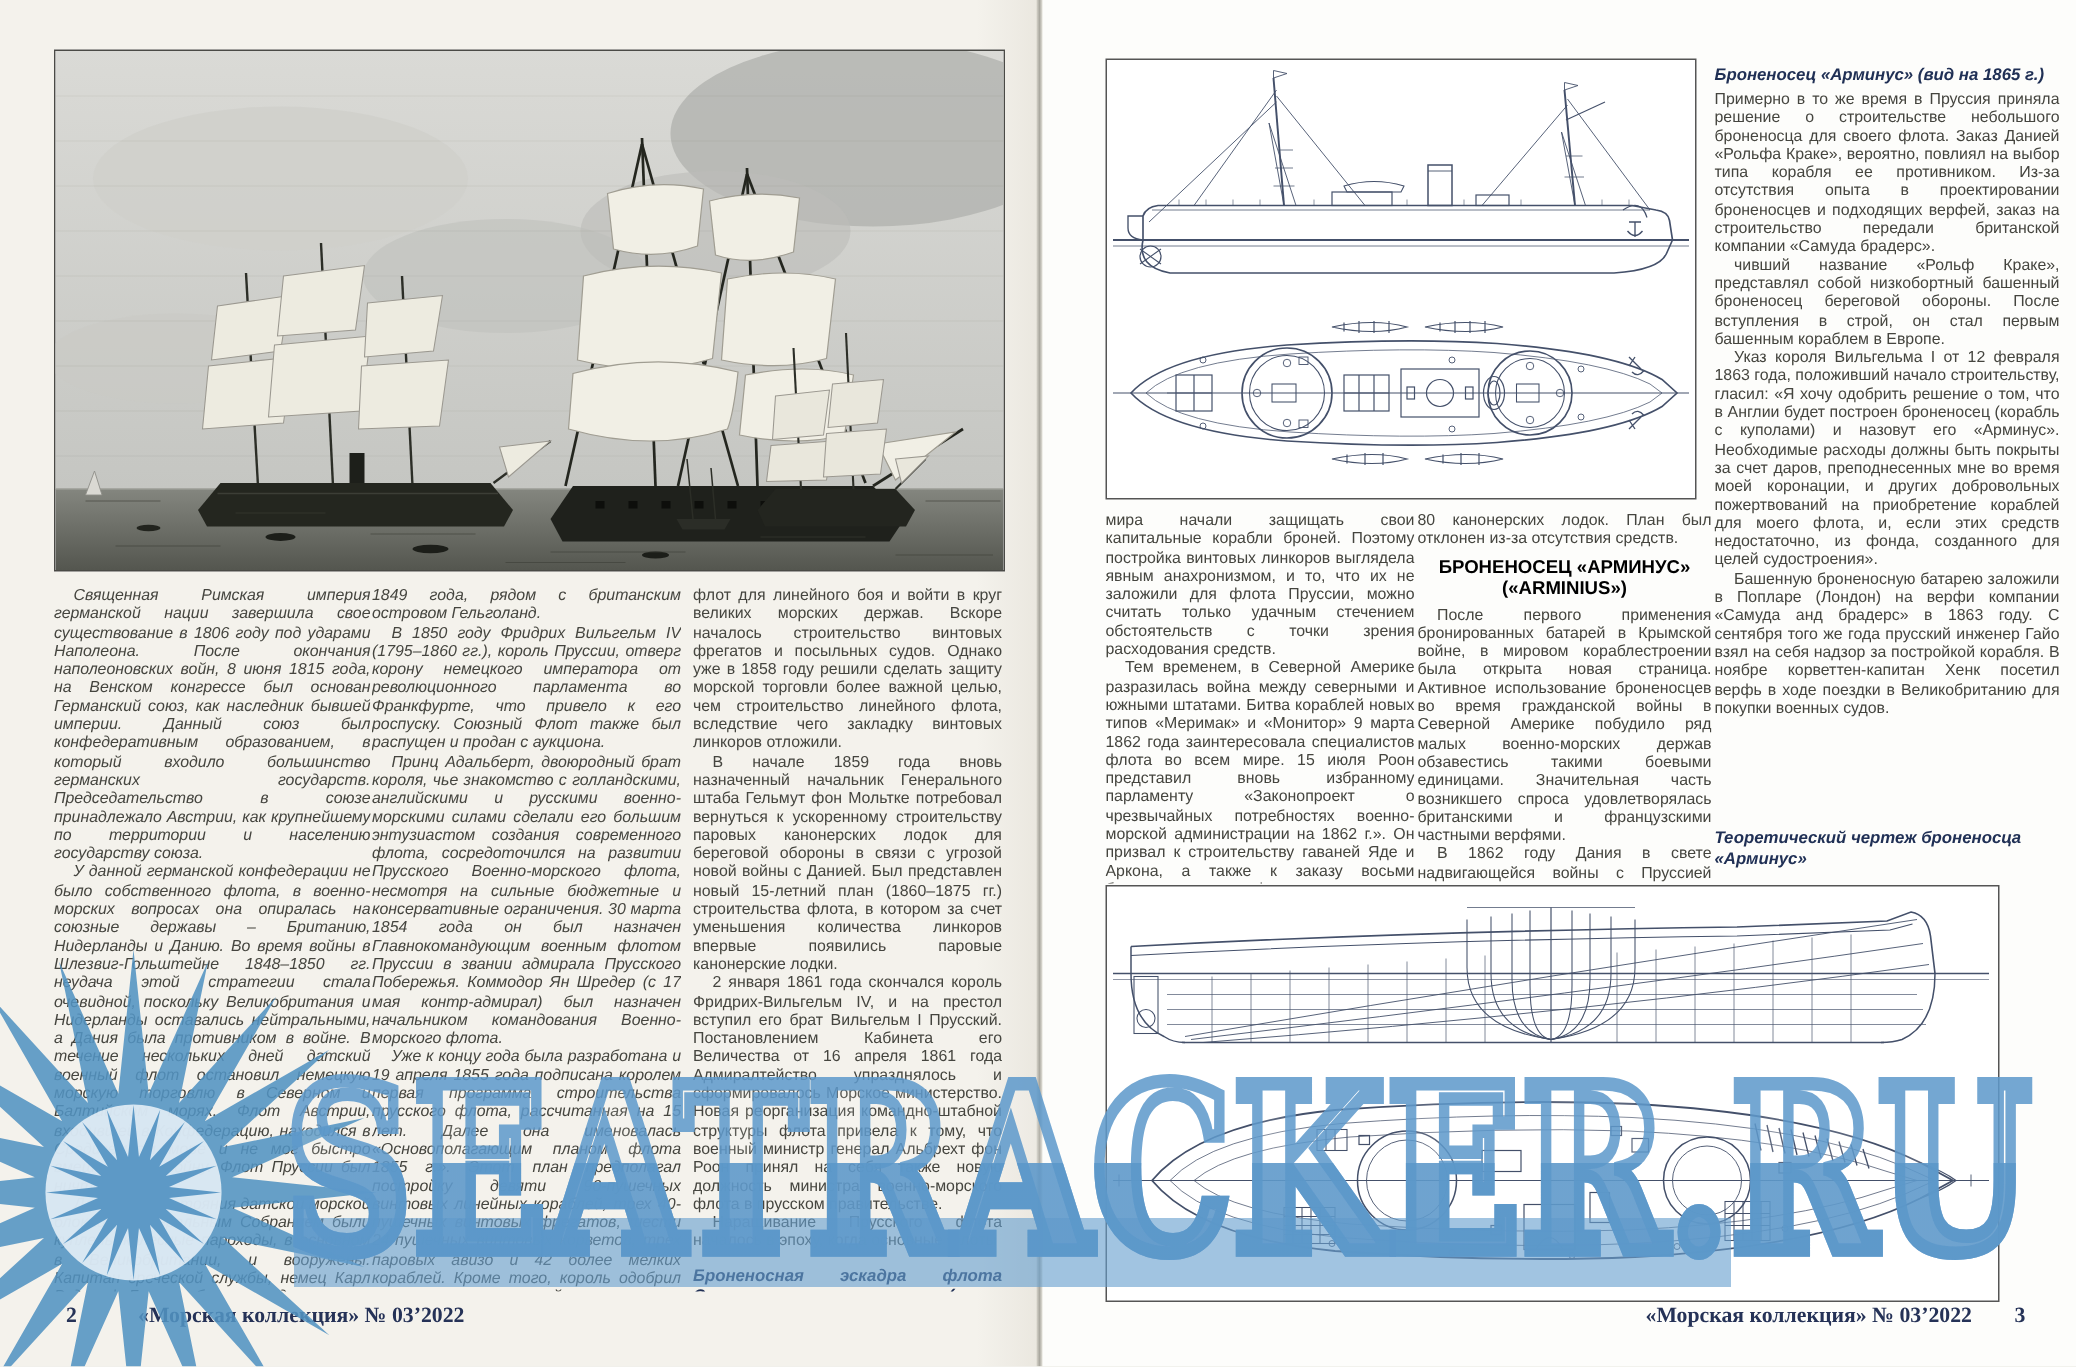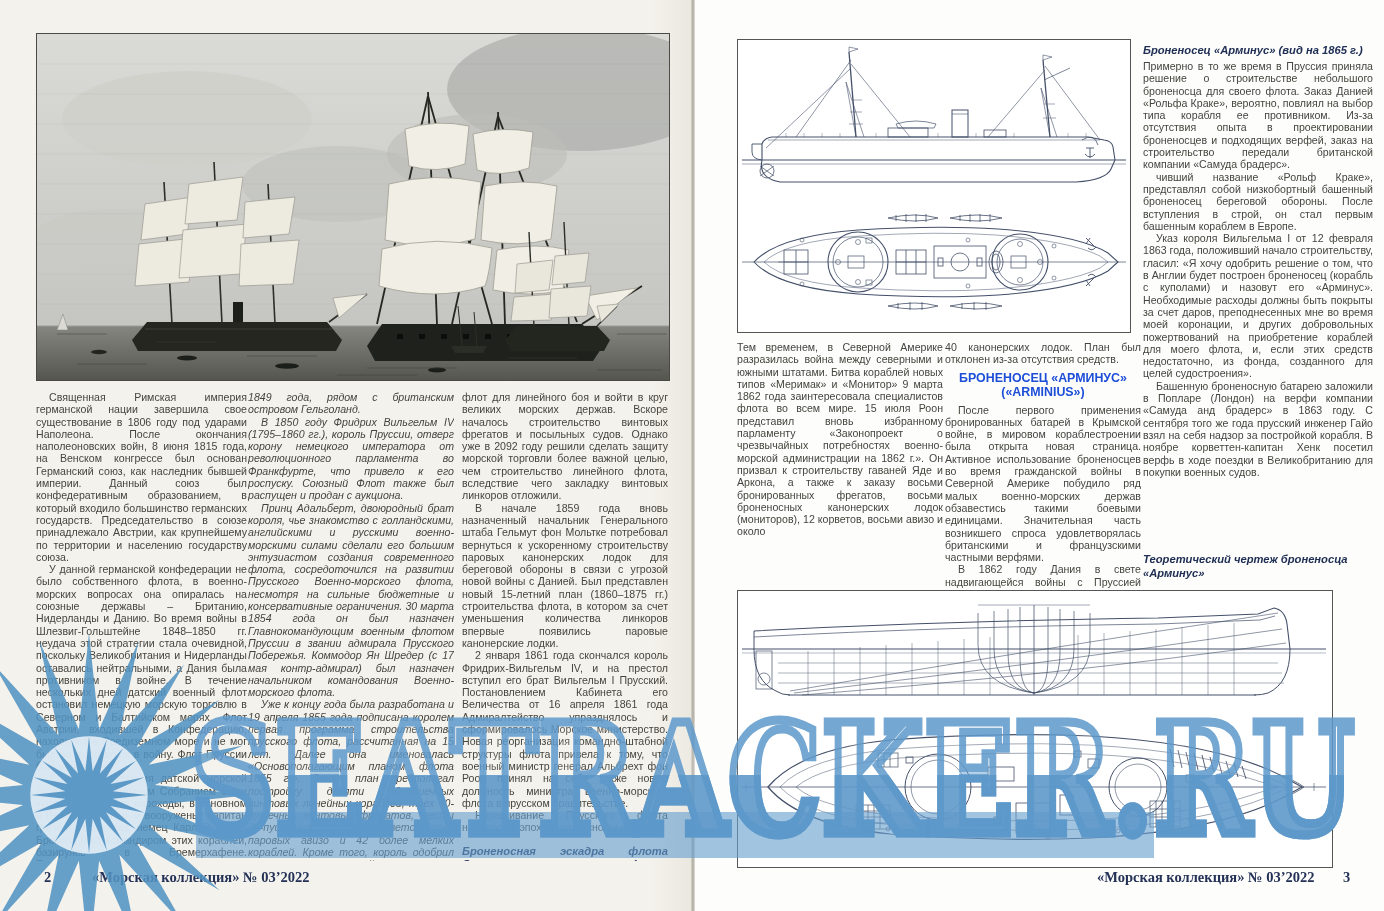--- a/index.html
+++ b/index.html
@@ -9,21 +9,21 @@
   #page-left{left:0;width:693px;background:linear-gradient(to right,#f4f2ec 0%,#f4f2ec 94%,#eae7df 100%);}
   #page-right{left:695px;width:689px;background:#fdfdfb;}
   #fold{position:absolute;left:691px;top:0;width:4px;height:911px;
         background:linear-gradient(to right,#d8d5cc,#aaa89f,#e4e2da);}
   .imgframe{position:absolute;border:1px solid #4a4a46;background:#fff;}
   .pcol{position:absolute;font-size:10.6px;line-height:12.3px;color:#45453f;
         text-align:justify;overflow:hidden;}
   .pcol p{margin:0;text-indent:13px;}
   .cont p:first-child{text-indent:0;}
   .caption{font-size:11.2px;line-height:13.6px;font-weight:bold;font-style:italic;color:#203055;}
-  .sect-title{font-size:12.4px;line-height:14.5px;font-weight:bold;color:#1d4ed8;
+  .sect-title{font-size:12.4px;line-height:14.5px;font-weight:bold;color:#000000;
               text-align:center;margin:5px 0 4px 0;}
   .footer-text{position:absolute;font-family:"Liberation Serif",serif;font-weight:bold;
                font-size:14.5px;color:#253257;}
   .drawing{stroke:#44506a;fill:none;stroke-width:1;}
   
   #watermark{position:absolute;left:0;top:0;width:1206px;height:911px;pointer-events:none;z-index:50;}
   #wm-band{position:absolute;left:196px;top:812px;width:958px;height:46px;
            background:rgba(104,160,206,0.62);}
   #wm-text{position:absolute;left:190px;top:700px;white-space:nowrap;
            font-family:"DejaVu Serif",serif;font-weight:bold;font-size:152px;line-height:160px;
@@ -162,34 +162,34 @@
             <line x1="330" y1="334" x2="420" y2="334"></line>
           <line x1="470" y1="324" x2="540" y2="324"></line>
             <line x1="560" y1="336" x2="625" y2="336"></line>
           <line x1="40" y1="330" x2="110" y2="330"></line>
             <line x1="300" y1="341" x2="380" y2="341"></line>
           <line x1="580" y1="300" x2="630" y2="300"></line>
         </g>
       </svg>
     </div>
 
-    <div class="pcol" style="left:36px;top:391px;width:211px;height:470px;">
+    <div class="pcol" style="left:36px;top:391px;width:211px;height:470px;font-style:italic;">
         <p>Священная Римская империя германской нации завершила свое существование в 1806 году под ударами Наполеона. После окончания наполеоновских войн, 8 июня 1815 года, на Венском конгрессе был основан Германский союз, как наследник бывшей империи. Данный союз был конфедеративным образованием, в который входило большинство германских государств. Председательство в союзе принадлежало Австрии, как крупнейшему по территории и населению государству союза.</p>
         <p>У данной германской конфедерации не было собственного флота, в военно-морских вопросах она опиралась на союзные державы – Британию, Нидерланды и Данию. Во время войны в Шлезвиг-Гольштейне 1848–1850 гг. неудача этой стратегии стала очевидной, поскольку Великобритания и Нидерланды оставались нейтральными, а Дания была противником в войне. В течение нескольких дней датский военный флот остановил немецкую морскую торговлю в Северном и Балтийском морях. Флот Австрии, входившей в Конфедерацию, находился в Средиземном море и не мог быстро вмешаться в войну. Флот Пруссии был ничтожен.</p>
         <p>Для противостояния датской морской блокаде, Федеральным Собранием были куплены колесные пароходы, в основном в Великобритании, и вооружены. Капитан греческой службы, немец Карл Рудольф Бромми был командиром этих кораблей, базируясь в Бремерхафене. Единственное незначительное столкновение трех пароходов федерального флота с датскими кораблями состоялось 4 июня</p>
       </div>
     <div class="pcol cont" style="left:248px;top:391px;width:206px;height:470px;font-style:italic;">
         <p>1849 года, рядом с британским островом Гельголанд.</p>
         <p>В 1850 году Фридрих Вильгельм IV (1795–1860 гг.), король Пруссии, отверг корону немецкого императора от революционного парламента во Франкфурте, что привело к его роспуску. Союзный Флот также был распущен и продан с аукциона.</p>
         <p>Принц Адальберт, двоюродный брат короля, чье знакомство с голландскими, английскими и русскими военно-морскими силами сделали его большим энтузиастом создания современного флота, сосредоточился на развитии Прусского Военно-морского флота, несмотря на сильные бюджетные и консервативные ограничения. 30 марта 1854 года он был назначен Главнокомандующим военным флотом Пруссии в звании адмирала Прусского Побережья. Коммодор Ян Шредер (с 17 мая контр-адмирал) был назначен начальником командования Военно-морского флота.</p>
         <p>Уже к концу года была разработана и 19 апреля 1855 года подписана королем первая программа строительства прусского флота, рассчитанная на 15 лет. Далее она именовалась «Основополагающим планом флота 1855 г.». Этот план предполагал постройку девяти 90-пушечных винтовых линейных кораблей, трех 40-пушечных винтовых фрегатов, шести 24-пушечных винтовых корветов, трех паровых авизо и 42 более мелких кораблей. Кроме того, король одобрил строительство военной гавани в устье Яде, получившей при своем открытии в 1869 году название Вильгельмсхафен.</p>
       </div>
     <div class="pcol cont" style="left:462px;top:391px;width:206px;height:470px;">
       <div>
-          <p>флот для линейного боя и войти в круг великих морских держав. Вскоре началось строительство винтовых фрегатов и посыльных судов. Однако уже в 2092 году решили сделать защиту морской торговли более важной целью, чем строительство линейного флота, вследствие чего закладку винтовых линкоров отложили.</p>
+          <p>флот для линейного боя и войти в круг великих морских держав. Вскоре началось строительство винтовых фрегатов и посыльных судов. Однако уже в 1858 году решили сделать защиту морской торговли более важной целью, чем строительство линейного флота, вследствие чего закладку винтовых линкоров отложили.</p>
           <p>В начале 1859 года вновь назначенный начальник Генерального штаба Гельмут фон Мольтке потребовал вернуться к ускоренному строительству паровых канонерских лодок для береговой обороны в связи с угрозой новой войны с Данией. Был представлен новый 15-летний план (1860–1875 гг.) строительства флота, в котором за счет уменьшения количества линкоров впервые появились паровые канонерские лодки.</p>
           <p>2 января 1861 года скончался король Фридрих-Вильгельм IV, и на престол вступил его брат Вильгельм I Прусский. Постановлением Кабинета его Величества от 16 апреля 1861 года Адмиралтейство упразднялось и сформировалось Морское министерство. Новая реорганизация командно-штабной структуры флота привела к тому, что военный министр генерал Альбрехт фон Роон принял на себя также новую должность министра военно-морского флота в прусском правительстве.</p>
           <p>Наращивание Прусского флота началось в эпоху, когда основные флоты</p>
         </div>
       <div class="caption" style="margin-top:11px;">Броненосная эскадра флота Северо-германского союза (слева направо): «Кениг Вильгельм», «Фридрих Карл», «Кронпринц»</div>
     </div>
 
     <div class="footer-text" style="left:44px;top:869px;">2</div>
     <div class="footer-text" style="left:92px;top:869px;">«Морская коллекция» № 03’2022</div>
   </div>
@@ -315,26 +315,27 @@
           <circle cx="316" cy="206" r="2" stroke-width="0.6"></circle>
             <circle cx="316" cy="238" r="2" stroke-width="0.6"></circle>
           <line x1="46" y1="222" x2="40" y2="222" stroke-width="0.5"></line>
           <rect x="128" y="198" width="6" height="5" stroke-width="0.6"></rect>
           <rect x="128" y="240" width="6" height="5" stroke-width="0.6"></rect>
         </g>
       </svg>
     </div>
 
     <div class="pcol cont" style="left:42px;top:341px;width:206px;height:248px;">
+        <p>мира начали защищать свои капитальные корабли броней. Поэтому постройка винтовых линкоров выглядела явным анахронизмом, и то, что их не заложили для флота Пруссии, можно считать только удачным стечением обстоятельств с точки зрения расходования средств.</p>
         <p>Тем временем, в Северной Америке разразилась война между северными и южными штатами. Битва кораблей новых типов «Меримак» и «Монитор» 9 марта 1862 года заинтересовала специалистов флота во всем мире. 15 июля Роон представил вновь избранному парламенту «Законопроект о чрезвычайных потребностях военно-морской администрации на 1862 г.». Он призвал к строительству гаваней Яде и Аркона, а также к заказу восьми бронированных фрегатов, восьми броненосных канонерских лодок (мониторов), 12 корветов, восьми авизо и около</p>
       </div>
 
     <div class="pcol" style="left:250px;top:341px;width:196px;height:248px;">
       <div class="cont">
-          <p>40 канонерских лодок. План был отклонен из-за отсутствия средств.</p>
+          <p>80 канонерских лодок. План был отклонен из-за отсутствия средств.</p>
         </div>
       <div class="sect-title">БРОНЕНОСЕЦ «АРМИНУС» («ARMINIUS»)</div>
       <div>
           <p>После первого применения бронированных батарей в Крымской войне, в мировом кораблестроении была открыта новая страница. Активное использование броненосцев во время гражданской войны в Северной Америке побудило ряд малых военно-морских держав обзавестись такими боевыми единицами. Значительная часть возникшего спроса удовлетворялась британскими и французскими частными верфями.</p>
           <p>В 1862 году Дания в свете надвигающейся войны с Пруссией заказала шотландской фирме «Р. Непир анд Санс», расположенной в Глазго, небольшую броненосную батарею. Корабль, полу-</p>
         </div>
     </div>
 
     <div class="pcol cont" style="left:448px;top:60px;width:230px;height:488px;">
         <p>Примерно в то же время в Пруссия приняла решение о строительстве небольшого броненосца для своего флота. Заказ Данией «Рольфа Краке», вероятно, повлиял на выбор типа корабля ее противником. Из-за отсутствия опыта в проектировании броненосцев и подходящих верфей, заказ на строительство передали британской компании «Самуда брадерс».</p>

